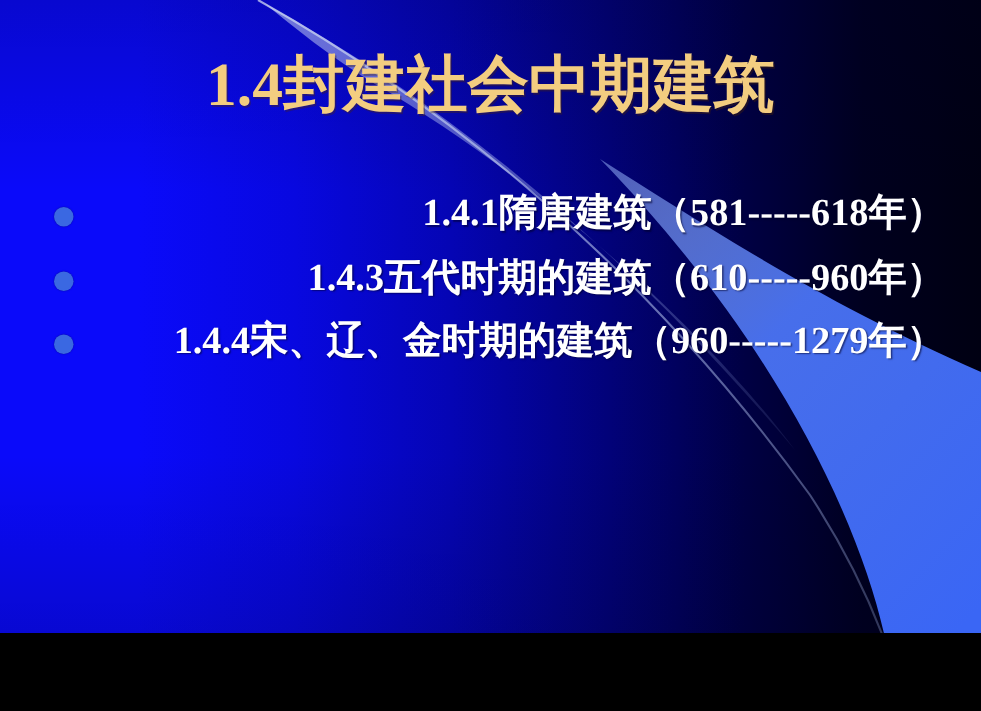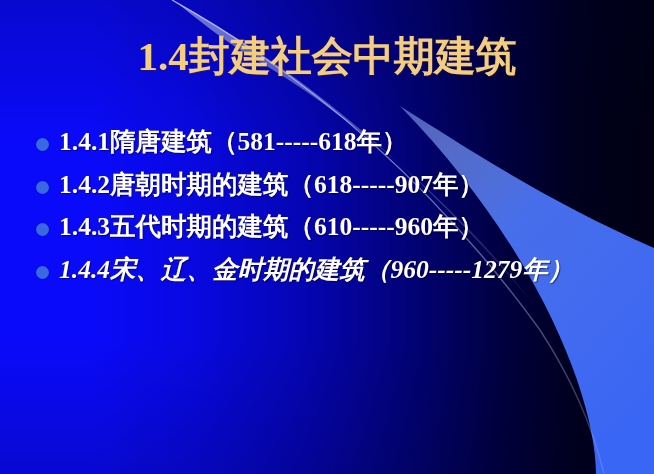--- a/index.html
+++ b/index.html
@@ -3,21 +3,21 @@
 <meta charset="utf-8">
 <style>
   html, body {
     margin: 0;
     padding: 0;
     background: #000000;
   }
   #slide {
     position: relative;
     width: 654px;
-    height: 474px;
+    height: 422px;
     overflow: hidden;
     font-family: "Liberation Serif", "DejaVu Serif", serif;
     background: #0f172a;
   }
 
   
   .bg-base {
     position: absolute;
     inset: 0;
     background: linear-gradient(
@@ -70,22 +70,23 @@
   .bullet-row {
     position: relative;
     display: block;
     padding-left: 29px;
     margin-bottom: 10px;
     color: #ffffff;
     font-size: 25.5px;
     font-weight: bold;
     line-height: 1.28;
     text-shadow: 1px 1px 1px rgba(0,0,40,0.55);
+    text-align: right;
   }
-  .bullet-row:last-child { margin-bottom: 16px; font-style: italic; }
+  .bullet-row:last-child { margin-bottom: 16px; }
   .bullet-dot {
     position: absolute;
     left: 6px;
     top: 12px;
     width: 13px;
     height: 13px;
     border-radius: 50%;
     background: #3a68e2;
     box-shadow: 0 0 1px rgba(0,0,60,0.6);
   }
@@ -140,24 +141,20 @@
 
   <div class="title">1.4封建社会中期建筑</div>
 
   <div class="body">
 
     <div class="bullet-row">
       <span class="bullet-dot"></span>
       <span class="bullet-text">1.4.1隋唐建筑（581-----618年）</span>
     </div>
 
-    <div class="bullet-row">
-      <span class="bullet-dot"></span>
-      <span class="bullet-text">1.4.2唐朝时期的建筑（618-----907年）</span>
-    </div>
 
     <div class="bullet-row">
       <span class="bullet-dot"></span>
       <span class="bullet-text">1.4.3五代时期的建筑（610-----960年）</span>
     </div>
 
     <div class="bullet-row">
       <span class="bullet-dot"></span>
       <span class="bullet-text">1.4.4宋、辽、金时期的建筑（960-----1279年）</span>
     </div>

